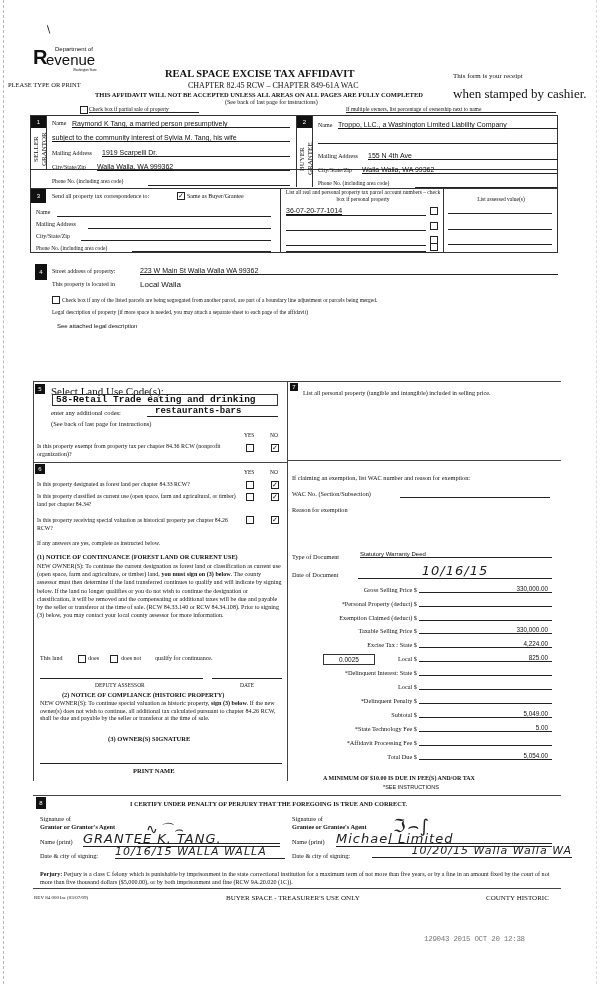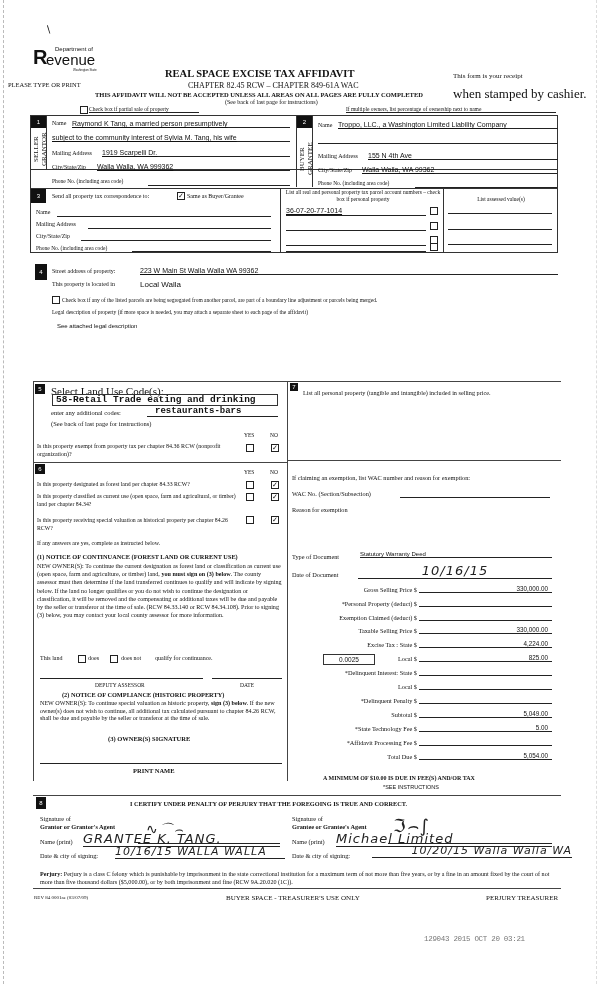--- a/index.html
+++ b/index.html
@@ -229,14 +229,14 @@
 <div class="abs" style="left:292px;top:838px;font-size:6.3px;">Name (print)</div>
 <div class="abs line hand" style="left:336px;top:831px;width:216px;">Michael Limited</div>
 <div class="abs" style="left:292px;top:852px;font-size:6.3px;">Date &amp; city of signing:</div>
 <div class="abs line hand" style="left:372px;top:844px;width:200px;font-size:11px;text-align:right;">10/20/15   Walla Walla WA</div>
 
 <div class="abs" style="left:40px;top:870px;width:520px;font-size:6.1px;line-height:8.4px;"><b>Perjury:</b><span> Perjury is a class C felony which is punishable by imprisonment in the state correctional institution for a maximum term of not more than five years, or by a fine in an amount fixed by the court of not more than five thousand dollars ($5,000.00), or by both imprisonment and fine (RCW 9A.20.020 (1C)).</span></div>
 <div class="abs" style="left:33px;top:888px;width:528px;border-top:1px solid #444;"></div>
 
 <div class="abs" style="left:34px;top:895px;font-size:5px;">REV 84 0001ae (03/07/09)</div>
 <div class="abs" style="left:226px;top:894px;font-size:7px;">BUYER SPACE - TREASURER'S USE ONLY</div>
-<div class="abs" style="left:486px;top:894px;font-size:7px;white-space:nowrap;">PERJURY TREASURER</div>
-<div class="abs mono" style="left:424px;top:935px;font-size:7.5px;color:#777;letter-spacing:-0.3px;">129043 2015 OCT 20 03:21</div>
+<div class="abs" style="left:486px;top:894px;font-size:7px;white-space:nowrap;">COUNTY HISTORIC</div>
+<div class="abs mono" style="left:424px;top:935px;font-size:7.5px;color:#777;letter-spacing:-0.3px;">129043 2015 OCT 20 12:38</div>
 
 </body></html>

